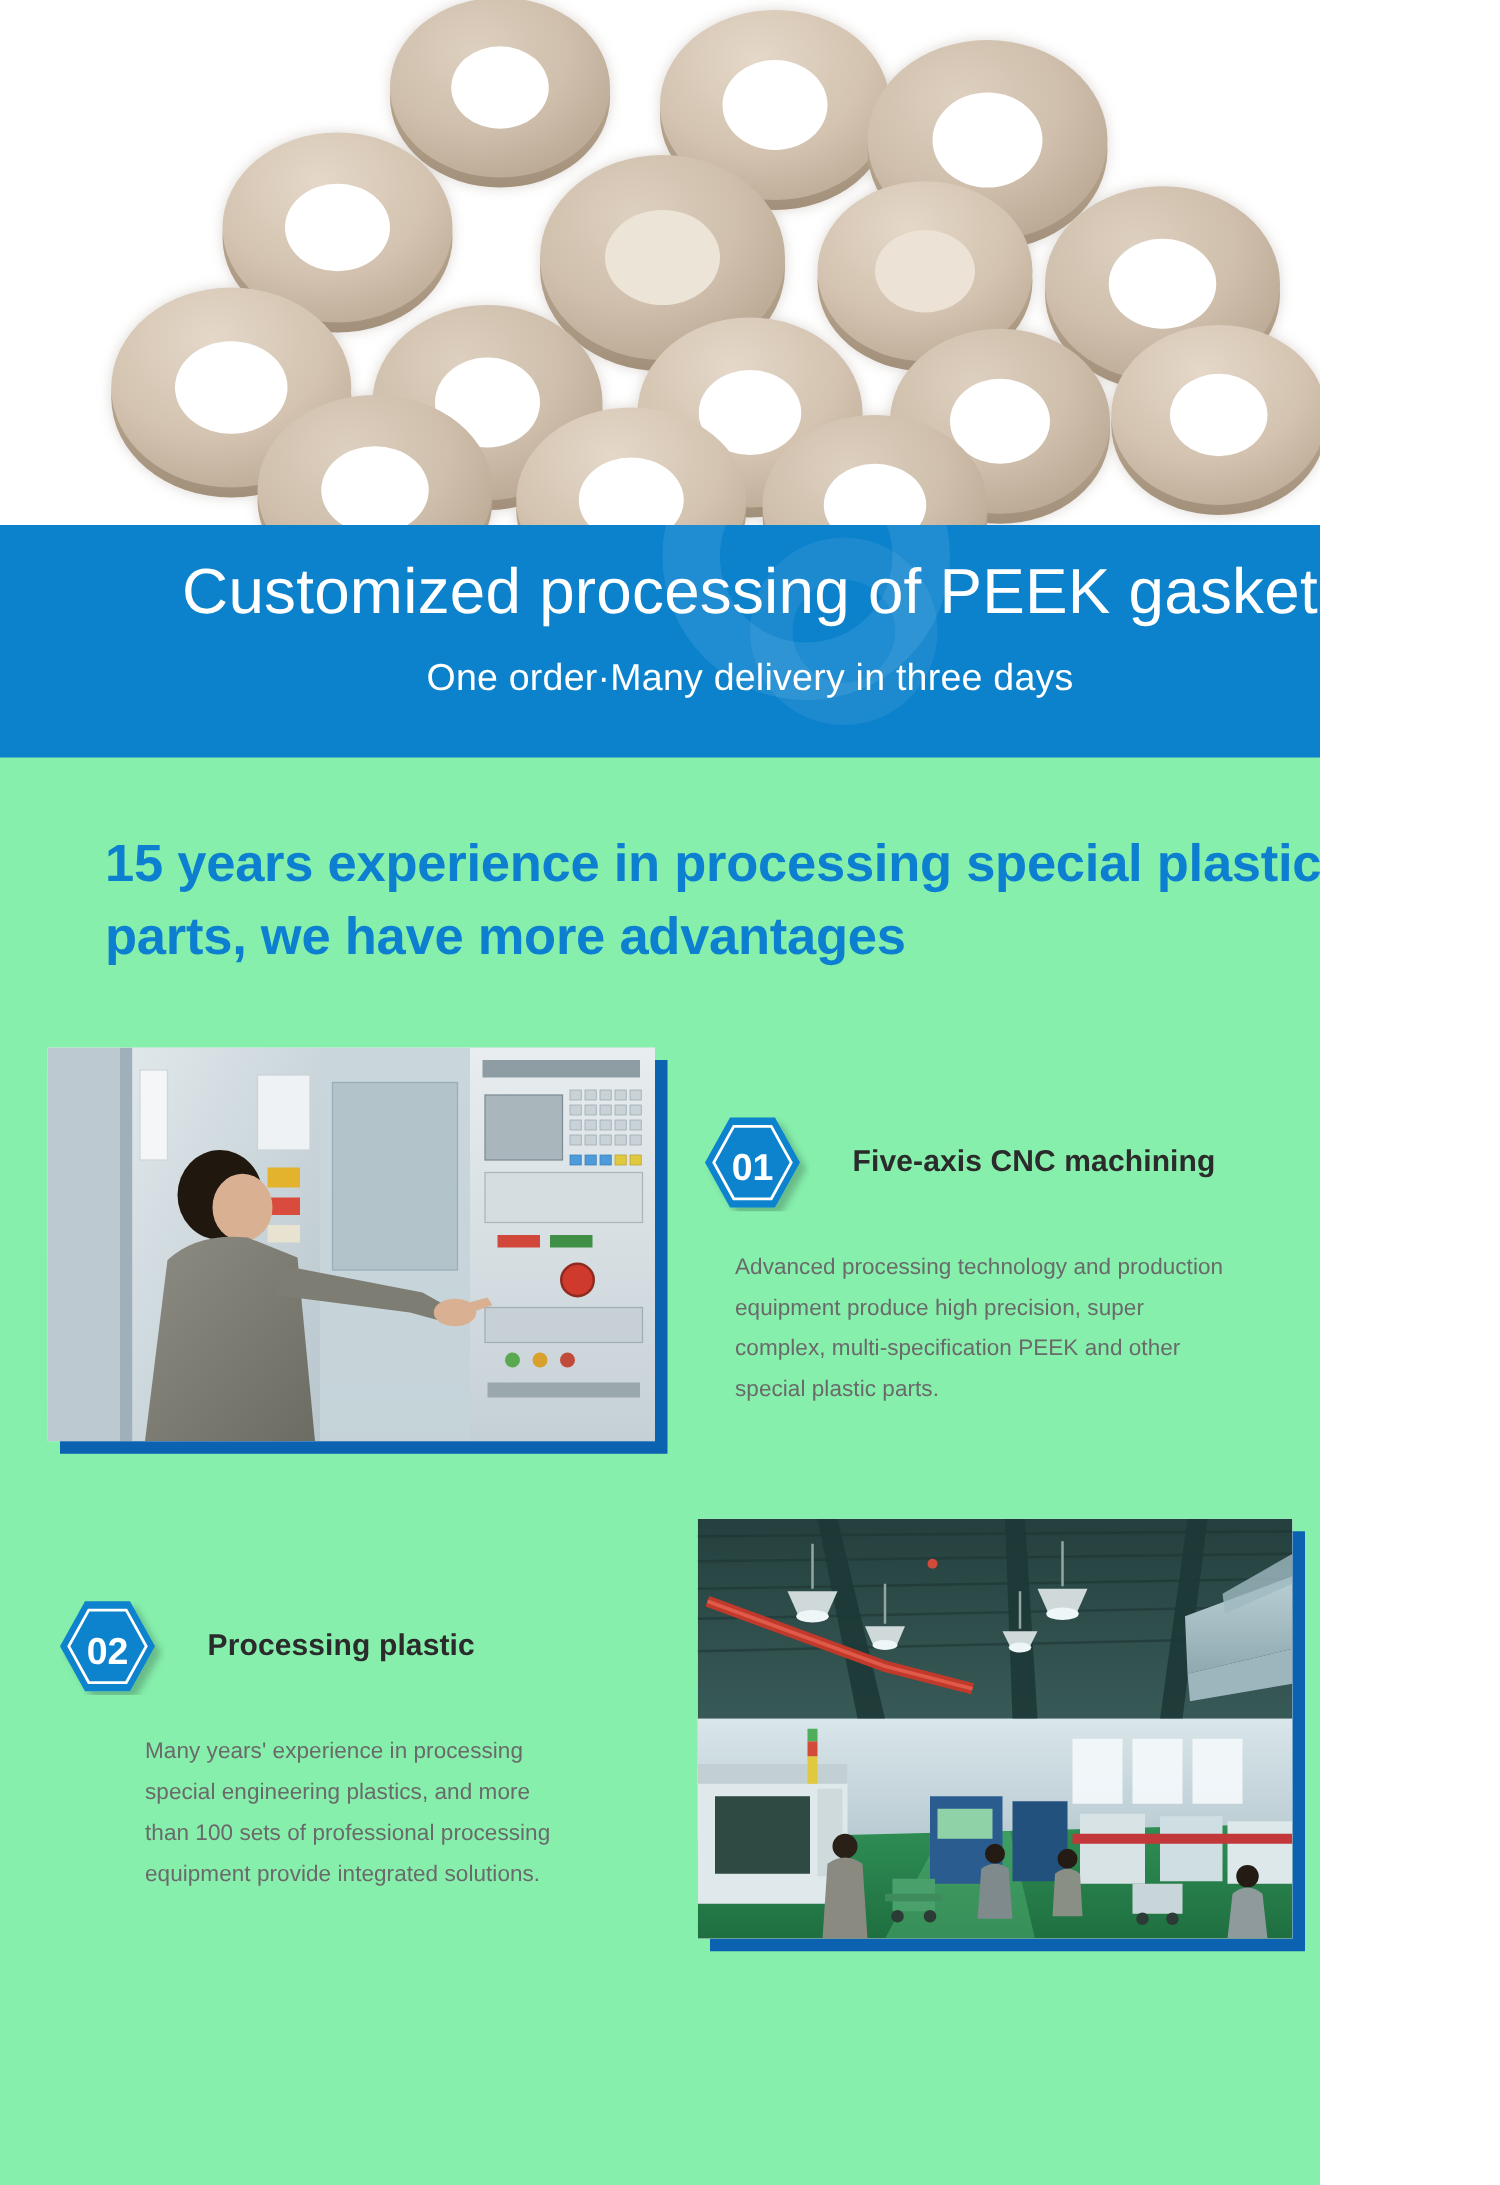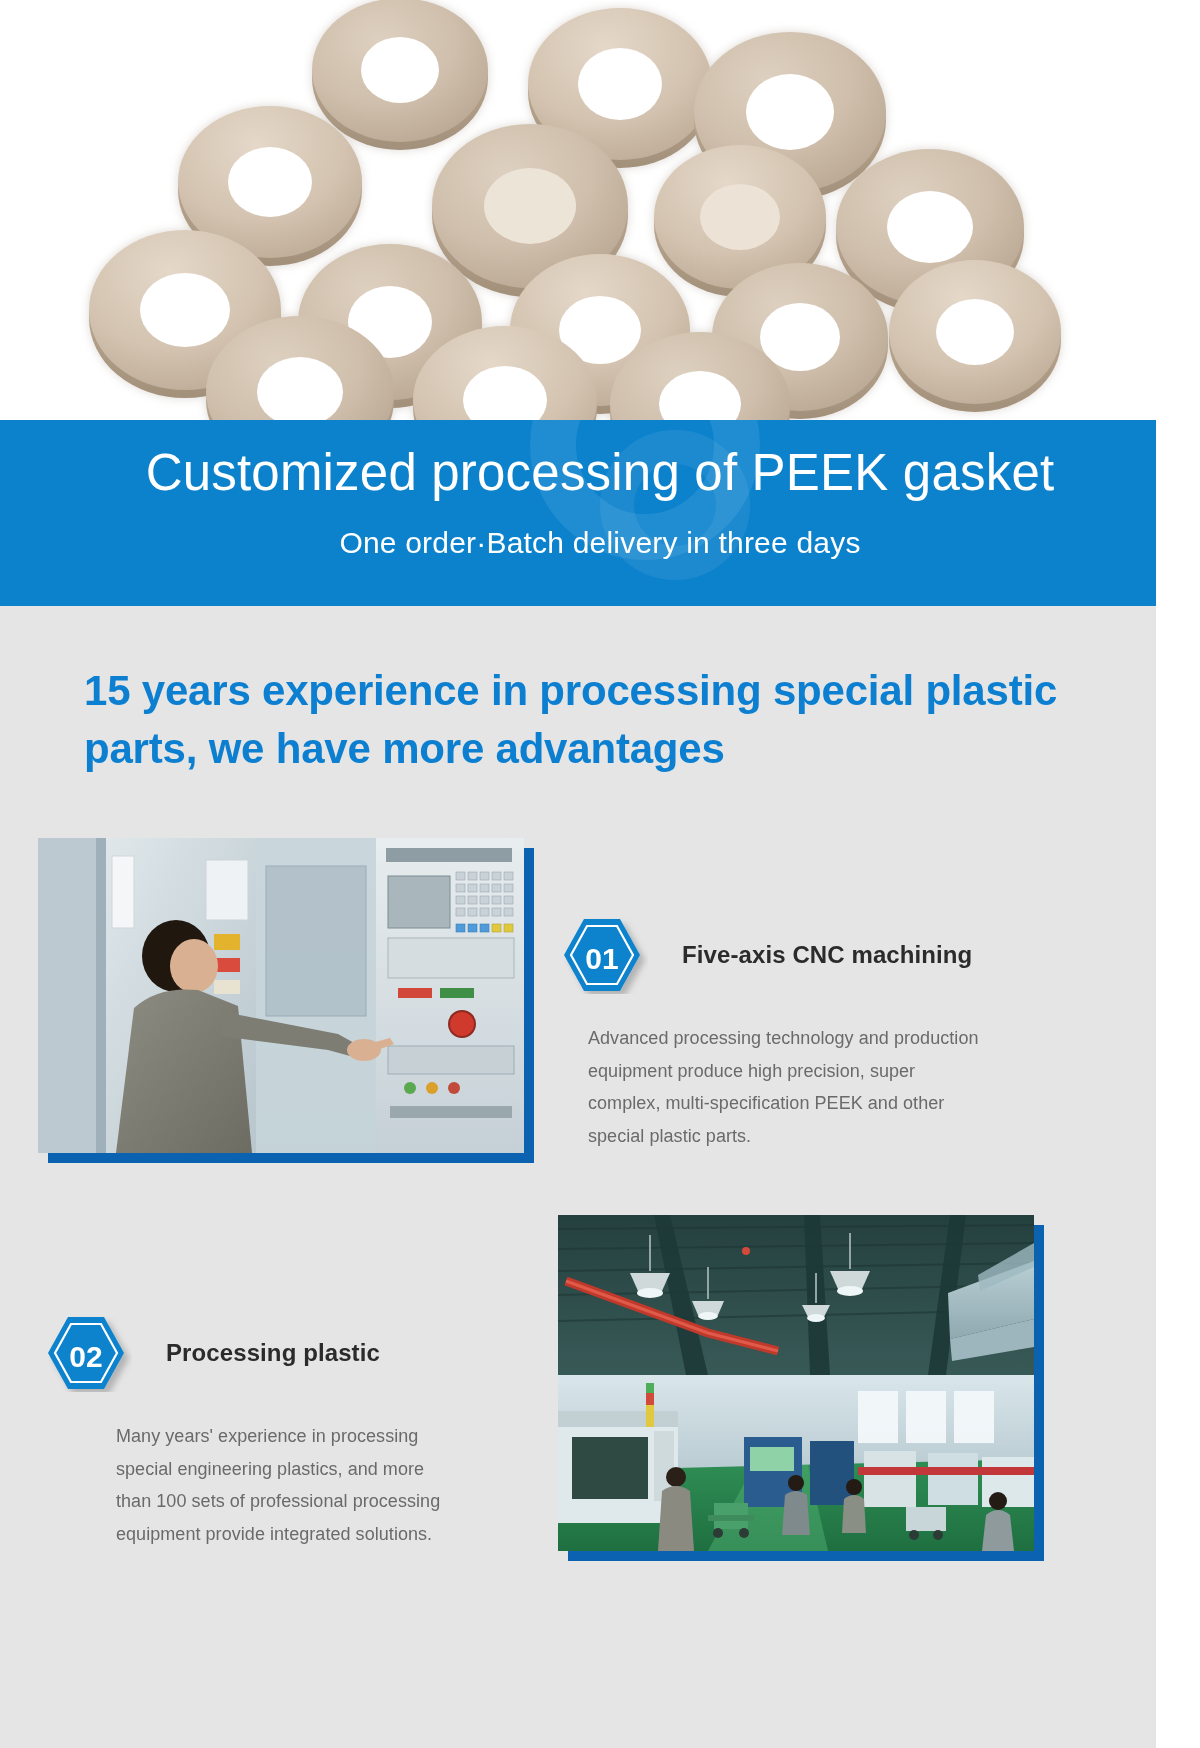--- a/index.html
+++ b/index.html
@@ -3,23 +3,23 @@
 <meta charset="utf-8">
 <style>
   * { box-sizing: border-box; margin: 0; padding: 0; }
   html, body {
     width: 1200px;
     background: #ffffff;
     font-family: "Liberation Sans", sans-serif;
   }
   .page {
     position: relative;
-    width: 1156px;
+    width: 1056px;
     min-height: 1748px;
-    background: #e5e5e5;
+    background: #86efac;
     overflow: hidden;
   }
 
   
   .hero-photo {
     position: relative;
     width: 1200px;
     height: 420px;
     background: #ffffff;
     overflow: hidden;
@@ -88,21 +88,21 @@
     font-size: 42px;
     font-weight: bold;
     line-height: 1.38;
     letter-spacing: -0.2px;
   }
 
   
   .feature-row {
     position: relative;
     display: flex;
-    align-items: flex-end;
+    align-items: center;
   }
   .row-one { margin-top: 60px; padding-left: 38px; }
   .row-two { margin-top: 62px; padding-left: 38px; }
 
   .photo-frame {
     position: relative;
     flex: 0 0 auto;
   }
   .photo-frame .frame-accent {
     position: absolute;
@@ -275,21 +275,21 @@
           <ellipse cx="700" cy="404" rx="41" ry="33" fill="#ffffff"></ellipse>
         </g>
       </g>
     </svg>
   </div>
 
   <div class="banner">
     <div class="banner-watermark"></div>
     <div class="banner-watermark2"></div>
     <div class="banner-title">Customized processing of PEEK gasket</div>
-    <div class="banner-subtitle">One order·Batch delivery in three days</div>
+    <div class="banner-subtitle">One order·Many delivery in three days</div>
   </div>
 
   <h2 class="headline">15 years experience in processing special plastic parts, we have more advantages</h2>
 
   <div class="feature-row row-one">
 
     <div class="photo-frame photo-cnc">
       <div class="frame-accent"></div>
       <div class="photo-inner">
         <svg width="486" height="315" viewBox="0 0 486 315">

